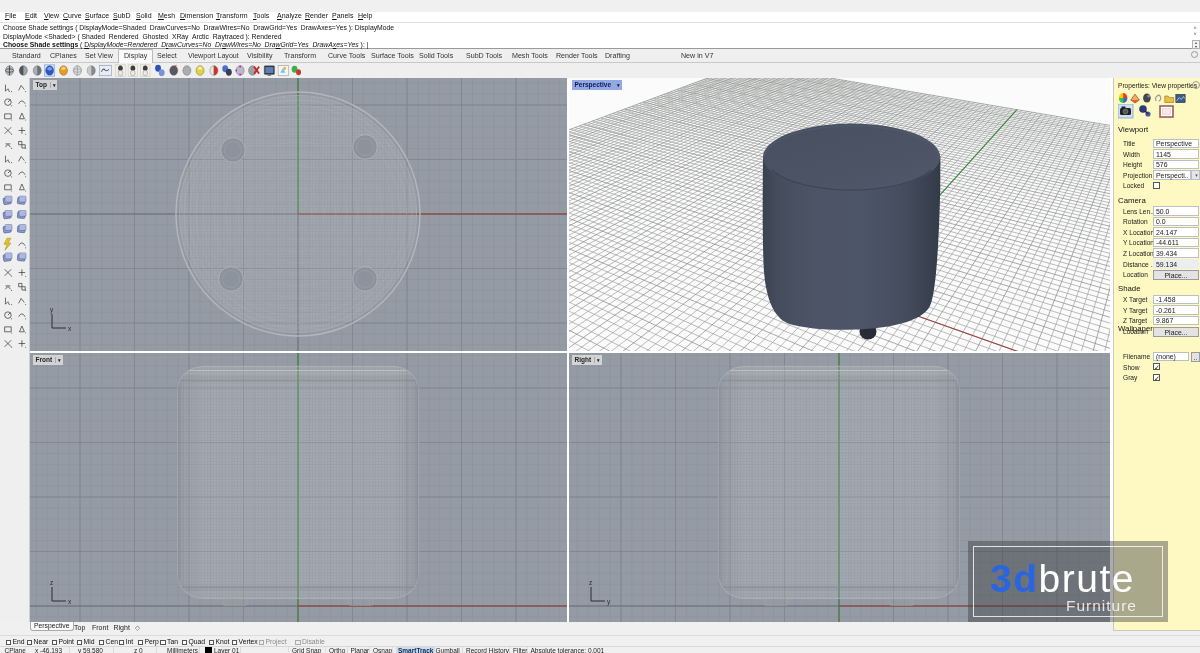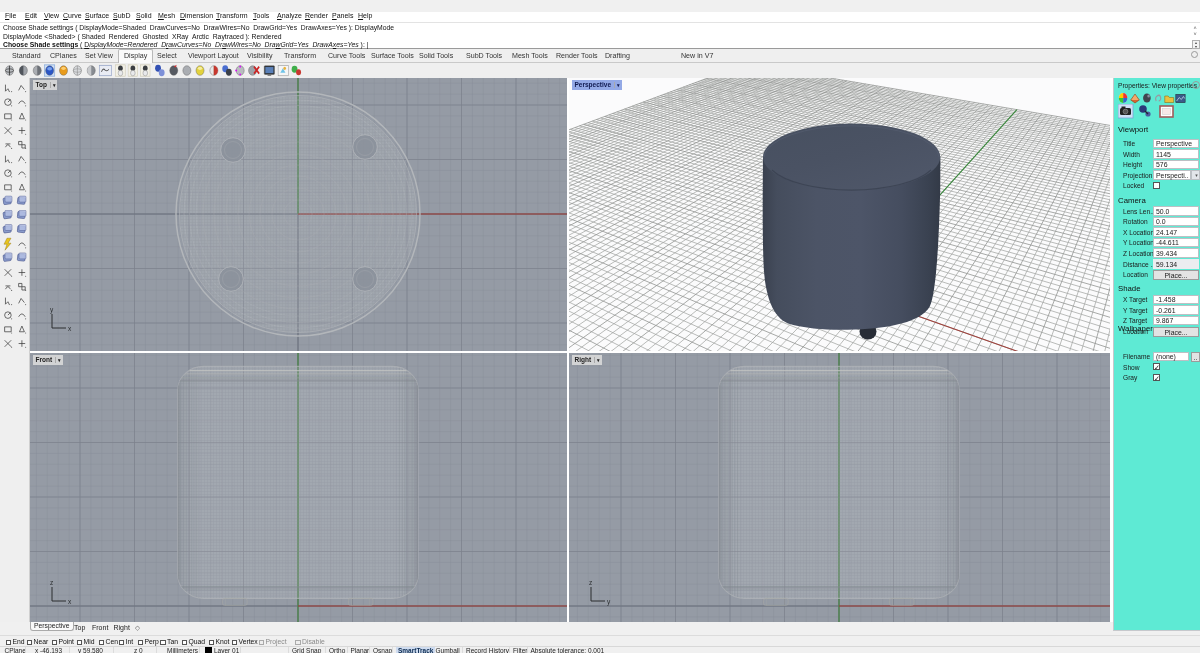--- a/index.html
+++ b/index.html
@@ -14,21 +14,21 @@
 #tabrow{position:absolute;left:0;top:49px;width:1200px;height:14px;background:#efefef;border-bottom:1px solid #c9c9c9;font-size:7.1px;color:#333;}
 #tabrow span{position:absolute;top:3px;}
 #tabrow .active{background:#fafafa;border:1px solid #b9b9b9;border-bottom:none;padding:2px 5px 3px 5px;top:0px;border-radius:2px 2px 0 0;}
 #iconrow{position:absolute;left:0;top:63px;width:1200px;height:15px;background:#efefef;}
 #sidebar{position:absolute;left:0;top:78px;width:30px;height:544px;background:#efefef;border-right:1px solid #d0d0d0;}
 #vpc{position:absolute;left:30px;top:78px;width:1083px;height:544px;background:#ffffff;}
 .vp{position:absolute;overflow:hidden;}
 .vpgray{background:#959ba5;}
 .vptab{position:absolute;left:2.5px;top:2px;height:10px;font-size:6.5px;font-weight:bold;color:#222;background:#d2d3d4;padding:1px 2px 0 3px;z-index:5;}
 .vptab .dd{display:inline-block;margin-left:3px;border-left:1px solid #aaa;padding-left:2px;font-size:5px;vertical-align:0.5px;}
-#panel{position:absolute;left:1113px;top:78px;width:87px;height:553px;border-bottom:1px solid #c6c8cc;background:#5eead4;border-left:1px solid #c6c8cc;font-size:6.6px;color:#1a1a1a;}
+#panel{position:absolute;left:1113px;top:78px;width:87px;height:553px;border-bottom:1px solid #c6c8cc;background:#fef9c3;border-left:1px solid #c6c8cc;font-size:6.6px;color:#1a1a1a;}
 .prow{position:absolute;left:9px;}
 .pfield{position:absolute;left:39px;background:#fff;border:1px solid #bcc0c4;height:9.5px;font-size:6.9px;padding:0.5px 0 0 2px;width:46px;}
 .phead{position:absolute;left:4px;font-size:7.8px;color:#111;}
 .pbtn{position:absolute;left:39px;width:46px;height:10px;background:#e3e3e3;border:1px solid #9b9b9b;text-align:center;font-size:6.9px;padding-top:1px;}
 .cb{display:inline-block;width:7px;height:7px;border:1px solid #555;background:#fff;vertical-align:-1px;}
 #btabs{position:absolute;left:0;top:622px;width:1110px;height:13px;background:#f0f0f0;font-size:7px;color:#222;}
 #osnaprow{position:absolute;left:0;top:635px;width:1200px;height:11px;background:#f0f0f0;border-top:1px solid #dcdcdc;font-size:6.8px;color:#111;}
 #statusbar{position:absolute;left:0;top:646px;width:1200px;height:7px;background:#f0f0f0;border-top:1px solid #d8d8d8;font-size:6.5px;color:#222;}
 #statusbar span{position:absolute;top:0px;}
 .osn{position:absolute;top:2px;}
@@ -1116,12 +1116,17 @@
       <span style="left:325px;top:0px;width:1px;height:7px;background:#dcdcdc;"></span>
       <span style="left:346.5px;top:0px;width:1px;height:7px;background:#dcdcdc;"></span>
       <span style="left:369px;top:0px;width:1px;height:7px;background:#dcdcdc;"></span>
       <span style="left:392px;top:0px;width:1px;height:7px;background:#dcdcdc;"></span>
       <span style="left:431.5px;top:0px;width:1px;height:7px;background:#dcdcdc;"></span>
       <span style="left:462px;top:0px;width:1px;height:7px;background:#dcdcdc;"></span>
       <span style="left:509px;top:0px;width:1px;height:7px;background:#dcdcdc;"></span>
       <span style="left:527px;top:0px;width:1px;height:7px;background:#dcdcdc;"></span>
       <span style="left:396px;color:#0a2a50;font-weight:bold;background:#cfdcf0;padding:0 2px;">SmartTrack</span>
     </div>
+    <div id="wm">
+      <div class="inner"></div>
+      <div class="l1"><b>3d</b>brute</div>
+      <div class="l2">Furniture</div>
+    </div>
   </div>
 </body></html>

